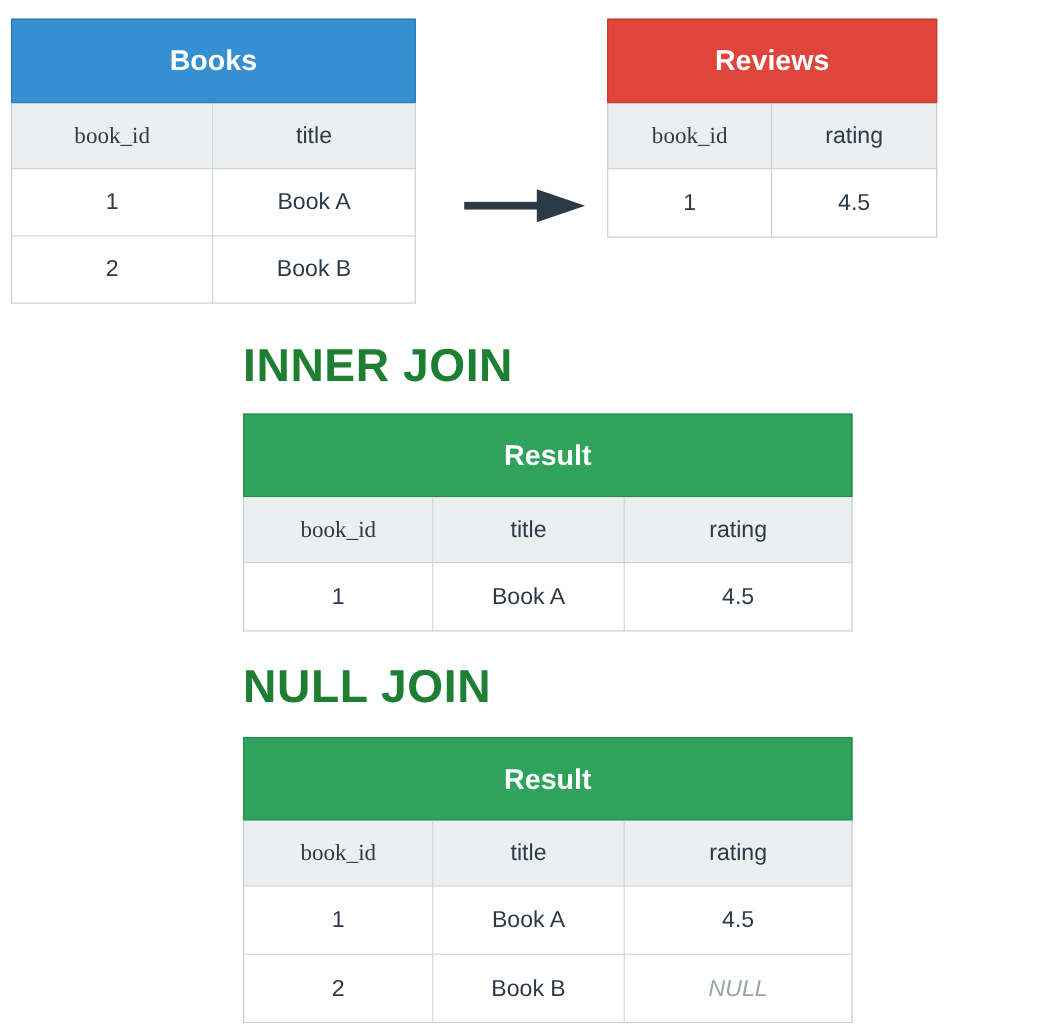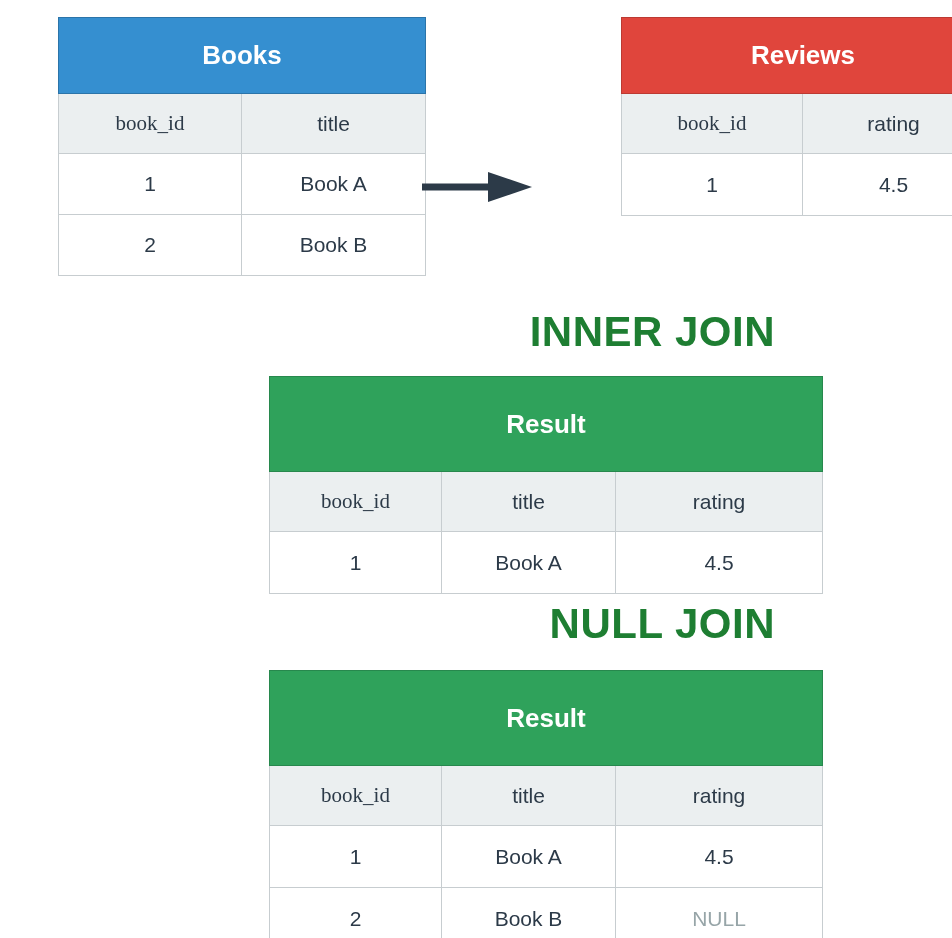--- a/index.html
+++ b/index.html
@@ -11,21 +11,20 @@
     font-family: "Liberation Sans", "DejaVu Sans", sans-serif;
     color: #2c3a48;
     overflow: hidden;
   }
 
   table.tbl {
     position: absolute;
     border-spacing: 0;
     table-layout: fixed;
     background: #e5e5e5;
-    margin-left: 48px;
   }
 
   
   th.title {
     font-size: 26px;
     font-weight: bold;
     color: #ffffff;
     text-align: center;
     vertical-align: middle;
   }
@@ -49,47 +48,47 @@
   td {
     background: #ffffff;
     font-size: 21px;
     text-align: center;
     vertical-align: middle;
     border-right: 1px solid #c7cdd0;
     border-bottom: 1px solid #c7cdd0;
   }
   td:first-child { border-left: 1px solid #c7cdd0; }
 
-  td.null-cell { color: #97a5a8; }
+  td.null-cell { font-style: italic; color: #97a5a8; }
 
   
   #books-table   { left: 10px;  top: 17px;  width: 368px; }
-  #reviews-table { left: 573px; top: 17px;  width: 364px; }
+  #reviews-table { left: 552px; top: 17px;  width: 300px; }
   #books-table th.title,
   #reviews-table th.title { height: 77px; }
   #books-table tr.cols th,
   #reviews-table tr.cols th { height: 60px; }
   #books-table td   { height: 61px; }
   #reviews-table td { height: 62px; }
 
   #inner-result-table { left: 221px; top: 376px; width: 554px; }
   #left-result-table  { left: 221px; top: 670px; width: 554px; }
   #inner-result-table th.title,
-  #left-result-table th.title { height: 96px; }
+  #left-result-table th.title { height: 76px; }
   #inner-result-table tr.cols th,
   #left-result-table tr.cols th { height: 60px; }
   #inner-result-table td,
   #left-result-table td { height: 62px; }
 
   
   .join-heading {
     position: absolute;
     left: 221px;
     width: 554px;
-    text-align: right;
+    text-align: left;
     font-size: 42px;
     line-height: 46px;
     font-weight: bold;
     color: #1e7e32;
     letter-spacing: 0.5px;
   }
   #inner-join-heading { top: 309px; }
   #left-join-heading  { top: 601px; }
 
   

